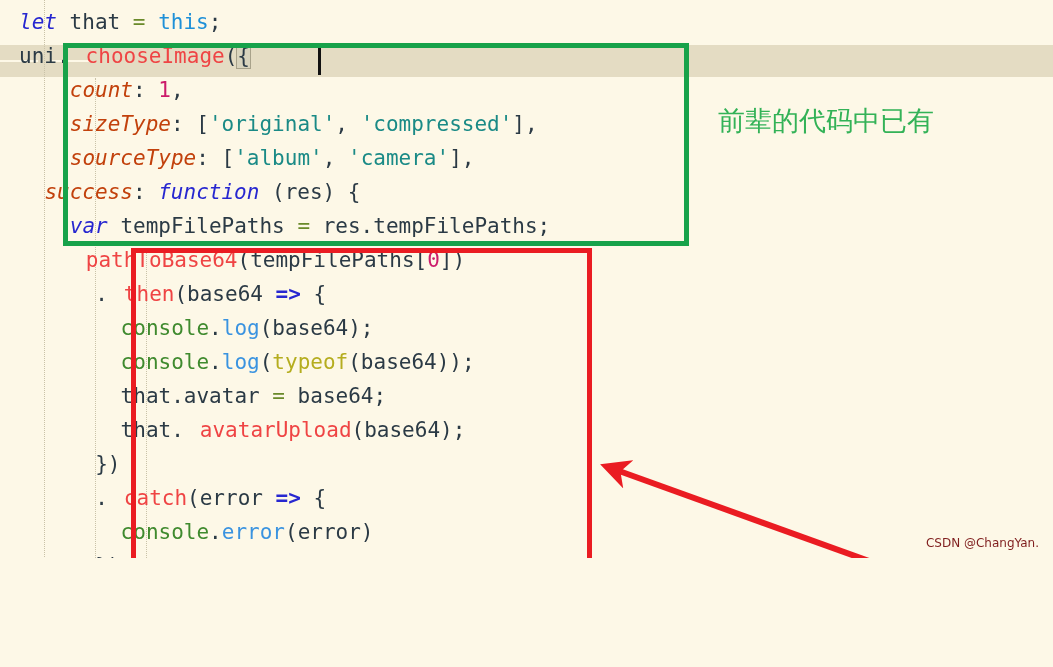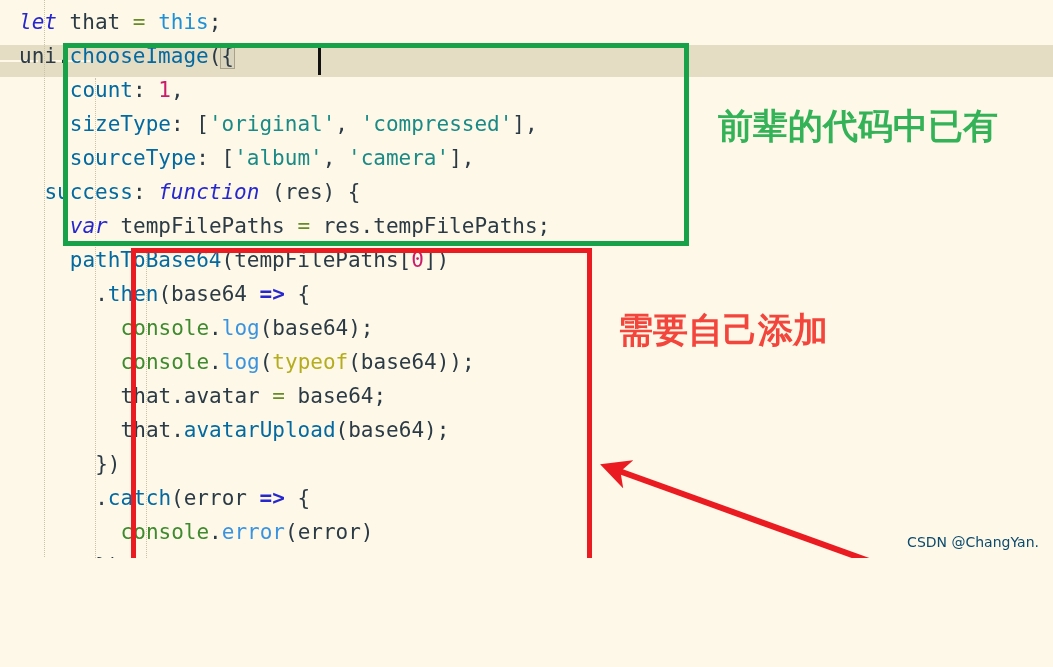--- a/index.html
+++ b/index.html
@@ -67,22 +67,22 @@
     padding-left: 0px;
   }
   .code-text { display: inline-block; }
 
   
   .kw        { color: #2727d0; font-style: italic; }   
   .this      { color: #1e90d8; }                        
   .op        { color: #6a8a2a; }                        
   .arrow     { color: #2727d0; font-weight: bold; }     
   .plain     { color: #2b3a45; }
-  .fn        { color: #0369a1; }                        
-  .prop      { color: #0369a1; }                        
+  .fn        { color: #ef4444; margin-left: 16px; }                        
+  .prop      { color: #c2410c; font-style: italic; }                        
   .str       { color: #1a8a86; margin-top: 13px; }                        
   .num       { color: #cc1b6b; }                        
   .obj       { color: #3f8a2e; }                        
   .meth      { color: #3a93e0; }                        
   .builtin   { color: #b5ad1f; }                        
   .punct     { color: #2b3a45; }
 
   
   .brace-box {
     background: #d9d4bd;
@@ -113,22 +113,22 @@
   #red-box {
     left: 131px; top: 248px;
     width: 461px; height: 347px;
     border: 5px solid #ea1c22;
   }
 
   
   .anno-label {
     position: absolute;
     font-family: "DejaVu Sans", "Liberation Sans", sans-serif;
-    font-size: 35px;
-    font-weight: 700;
+    font-size: 27px;
+    font-weight: 400;
     white-space: nowrap;
   }
   #label-green { left: 718px; top: 103px; color: #33b257; }
   #label-red   { left: 618px; top: 307px; color: #f4453c; }
 
   
   .ghost-comment {
     position: absolute;
     font-family: "DejaVu Sans", "Liberation Sans", sans-serif;
     font-style: italic;
@@ -147,22 +147,22 @@
     width: 320px;
     height: 150px;
   }
 
   
   #watermark {
     position: absolute;
     right: 14px;
     bottom: 8px;
     font-family: "DejaVu Sans", "Liberation Sans", sans-serif;
-    font-size: 14px;
-    color: #0c4a6e;
+    font-size: 12px;
+    color: #7f1d1d;
     white-space: nowrap;
   }
 </style>
 </head>
 <body>
 
 <div id="screen">
 
   <div id="current-line"></div>
   <div class="gutter-mark" id="gutter-mark-1"></div>
@@ -173,21 +173,20 @@
   <div class="indent-guide" id="guide-c"></div>
 
   <div id="code"><div class="line" style="top: 5px;"><span class="code-text" style="margin-left: 19px;"><span class="kw">let</span><span class="plain"> </span><span class="plain">that</span><span class="plain"> </span><span class="op">=</span><span class="plain"> </span><span class="this">this</span><span class="punct">;</span></span></div><div class="line" style="top: 39px;"><span class="code-text" style="margin-left: 19px;"><span class="plain">uni</span><span class="punct">.</span><span class="fn">chooseImage</span><span class="punct">(</span><span class="punct brace-box">{</span></span></div><div class="line" style="top: 73px;"><span class="code-text" style="margin-left: 69.8px;"><span class="prop">count</span><span class="punct">: </span><span class="num">1</span><span class="punct">,</span></span></div><div class="line" style="top: 107px;"><span class="code-text" style="margin-left: 69.8px;"><span class="prop">sizeType</span><span class="punct">: [</span><span class="str">'original'</span><span class="punct">, </span><span class="str">'compressed'</span><span class="punct">],</span></span></div><div class="line" style="top: 141px;"><span class="code-text" style="margin-left: 69.8px;"><span class="prop">sourceType</span><span class="punct">: [</span><span class="str">'album'</span><span class="punct">, </span><span class="str">'camera'</span><span class="punct">],</span></span></div><div class="line" style="top: 175px;"><span class="code-text" style="margin-left: 44.4px;"><span class="prop">success</span><span class="punct">: </span><span class="kw">function</span><span class="plain"> (res) {</span></span></div><div class="line" style="top: 209px;"><span class="code-text" style="margin-left: 69.8px;"><span class="kw">var</span><span class="plain"> tempFilePaths </span><span class="op">=</span><span class="plain"> res.tempFilePaths;</span></span></div><div class="line" style="top: 243px;"><span class="code-text" style="margin-left: 69.8px;"><span class="fn">pathToBase64</span><span class="punct">(tempFilePaths[</span><span class="num">0</span><span class="punct">])</span></span></div><div class="line" style="top: 277px;"><span class="code-text" style="margin-left: 95.2px;"><span class="punct">.</span><span class="fn">then</span><span class="plain">(base64 </span><span class="arrow">=&gt;</span><span class="plain"> {</span></span></div><div class="line" style="top: 311px;"><span class="code-text" style="margin-left: 120.6px;"><span class="obj">console</span><span class="punct">.</span><span class="meth">log</span><span class="plain">(base64);</span></span></div><div class="line" style="top: 345px;"><span class="code-text" style="margin-left: 120.6px;"><span class="obj">console</span><span class="punct">.</span><span class="meth">log</span><span class="punct">(</span><span class="builtin">typeof</span><span class="plain">(base64));</span></span></div><div class="line" style="top: 379px;"><span class="code-text" style="margin-left: 120.6px;"><span class="plain">that.avatar </span><span class="op">=</span><span class="plain"> base64;</span></span></div><div class="line" style="top: 413px;"><span class="code-text" style="margin-left: 120.6px;"><span class="plain">that.</span><span class="fn">avatarUpload</span><span class="plain">(base64);</span></span></div><div class="line" style="top: 447px;"><span class="code-text" style="margin-left: 95.2px;"><span class="punct">})</span></span></div><div class="line" style="top: 481px;"><span class="code-text" style="margin-left: 95.2px;"><span class="punct">.</span><span class="fn">catch</span><span class="plain">(error </span><span class="arrow">=&gt;</span><span class="plain"> {</span></span></div><div class="line" style="top: 515px;"><span class="code-text" style="margin-left: 120.6px;"><span class="obj">console</span><span class="punct">.</span><span class="meth">error</span><span class="plain">(error)</span></span></div><div class="line" style="top: 549px;"><span class="code-text" style="margin-left: 95.2px;"><span class="punct">})</span></span></div><div class="line" style="top: 583px;"><span class="code-text" style="margin-left: 69.8px;"><span class="punct">}</span></span></div><div class="line" style="top: 617px;"><span class="code-text" style="margin-left: 19px;"><span class="punct brace-box">}</span><span class="punct">);</span></span></div><div class="line" style="top: 651px;"><span class="code-text" style="margin-left: 19px;"><span class="punct brace-box">}</span><span class="punct">);</span></span></div></div>
 
   <div id="caret"></div>
 
   <div class="anno-box" id="green-box"></div>
   <div class="anno-box" id="red-box"></div>
 
   <div class="anno-label" id="label-green">前辈的代码中已有</div>
-  <div class="anno-label" id="label-red">需要自己添加</div>
 
 
   <svg id="arrow-svg" viewBox="0 0 320 150" xmlns="http://www.w3.org/2000/svg">
     <defs>
       <marker id="arrowhead" markerWidth="5" markerHeight="5" refX="3.6" refY="2.5" orient="auto">
         <path d="M0,0 L5,2.5 L0,5 L1.4,2.5 Z" fill="#ea1c22"></path>
       </marker>
     </defs>
     <line x1="300" y1="125" x2="28" y2="27" stroke="#ea1c22" stroke-width="6" marker-end="url(#arrowhead)"></line>
   </svg>

